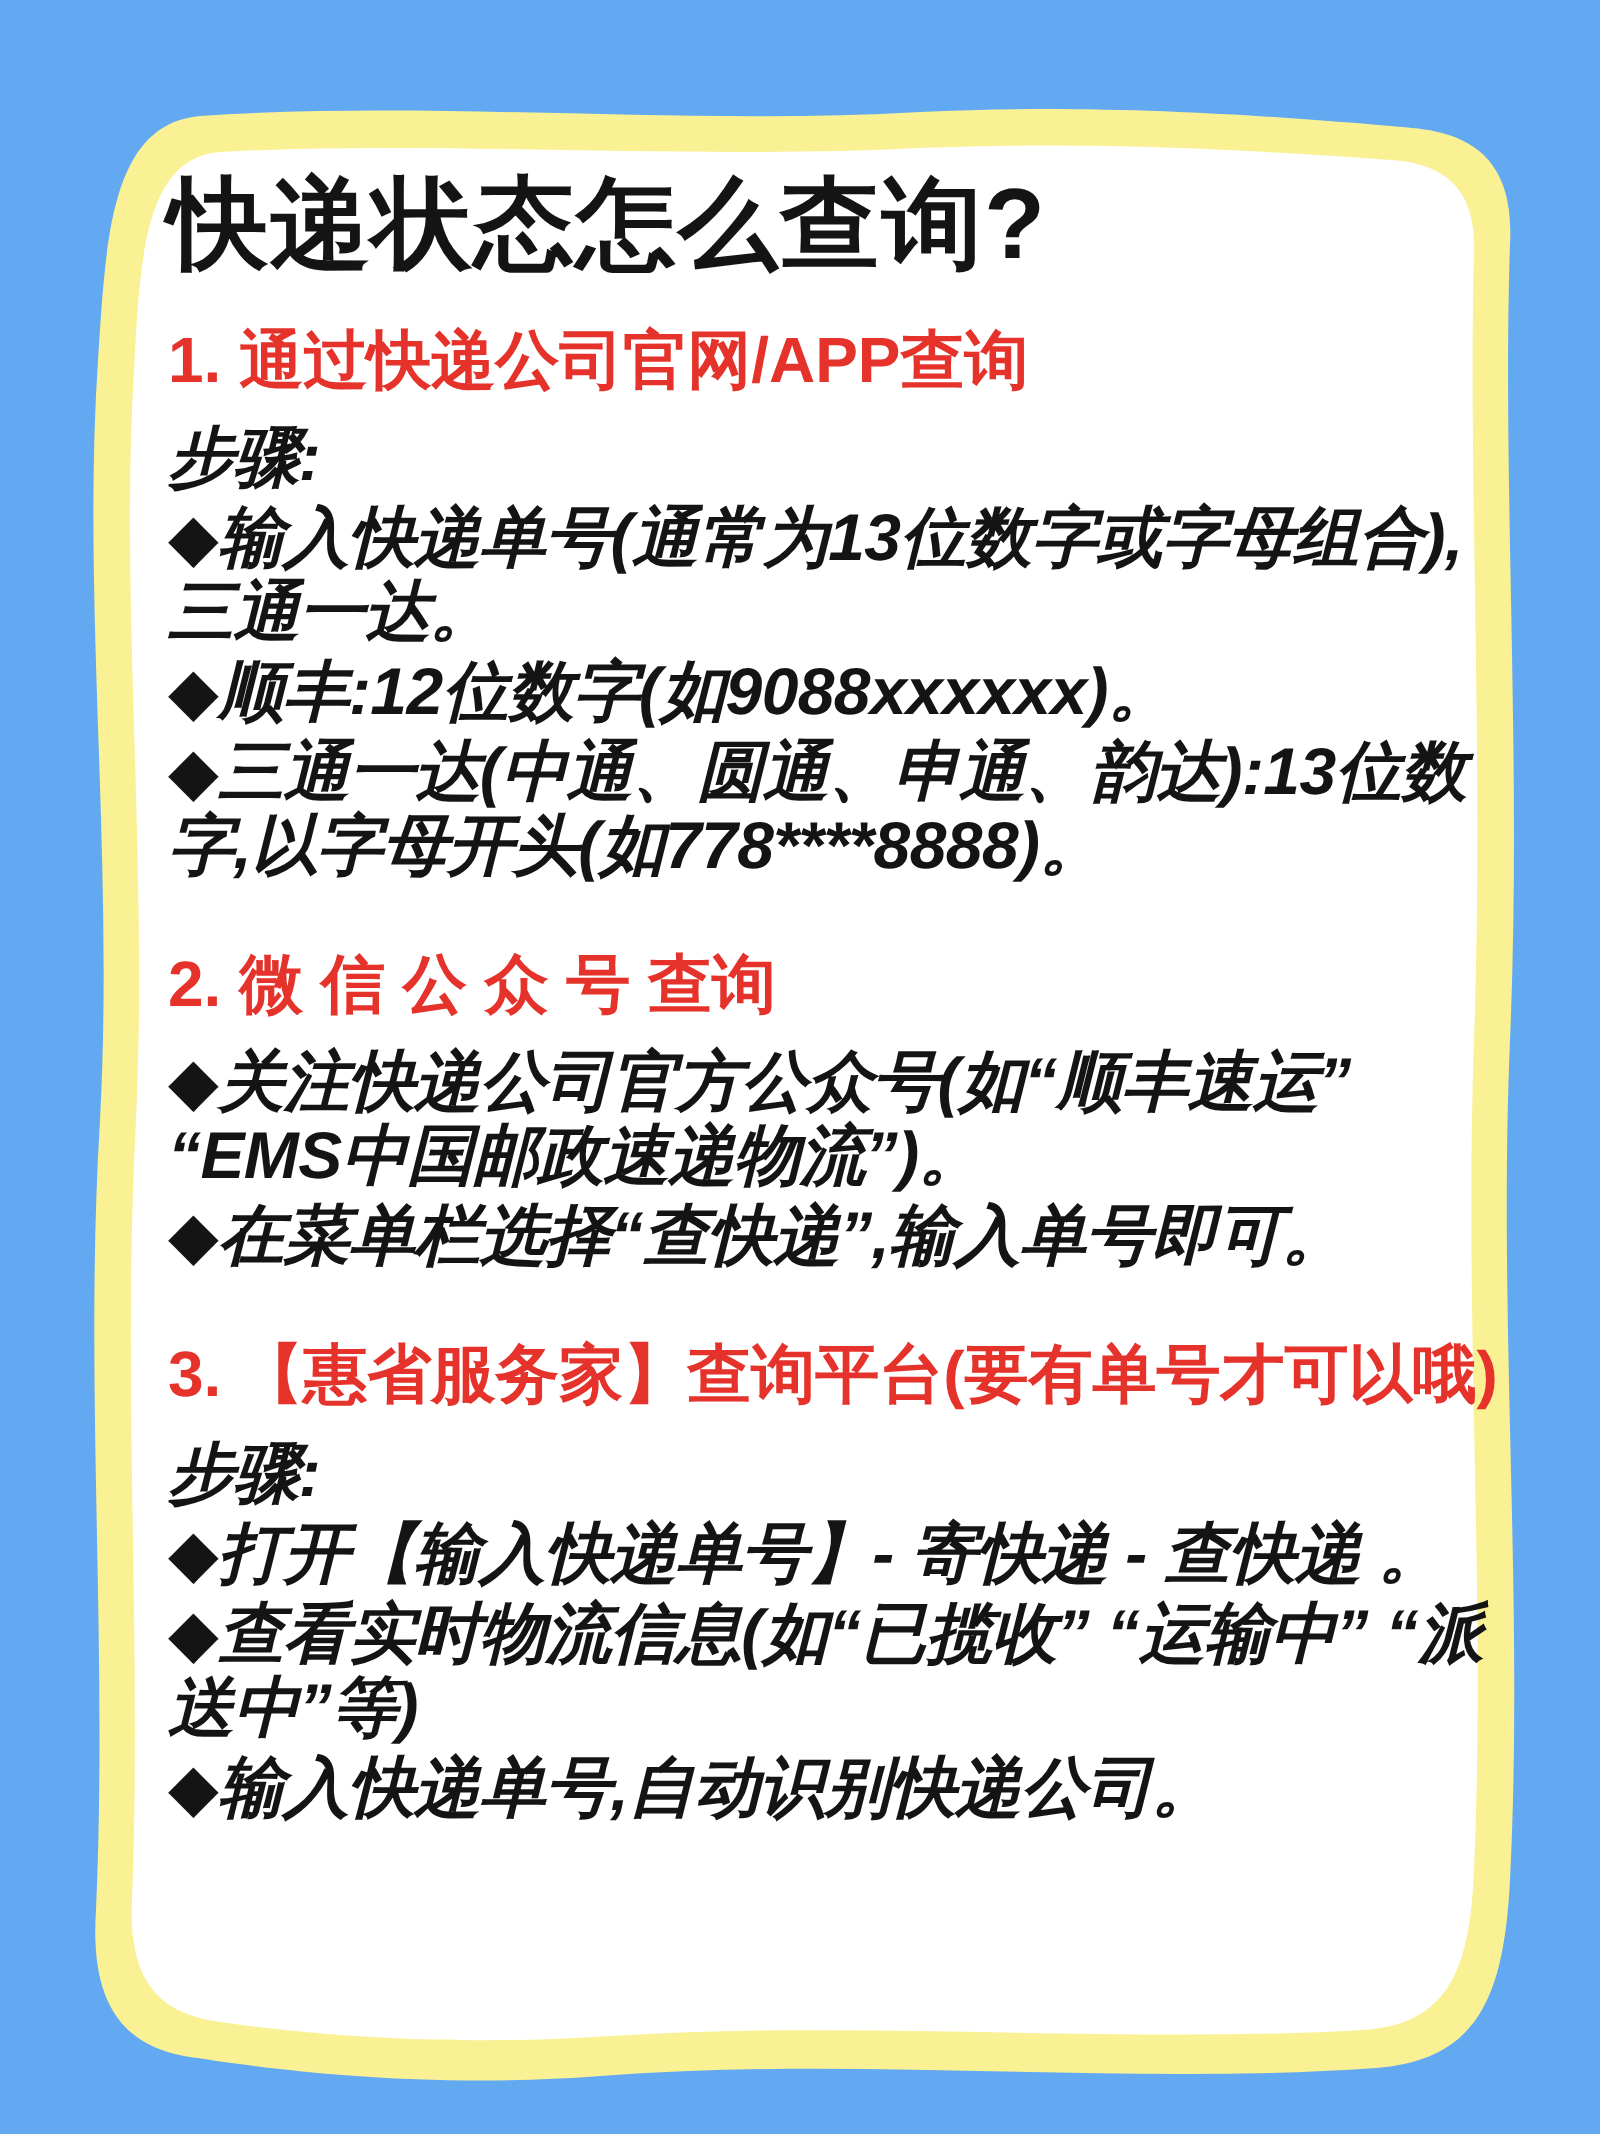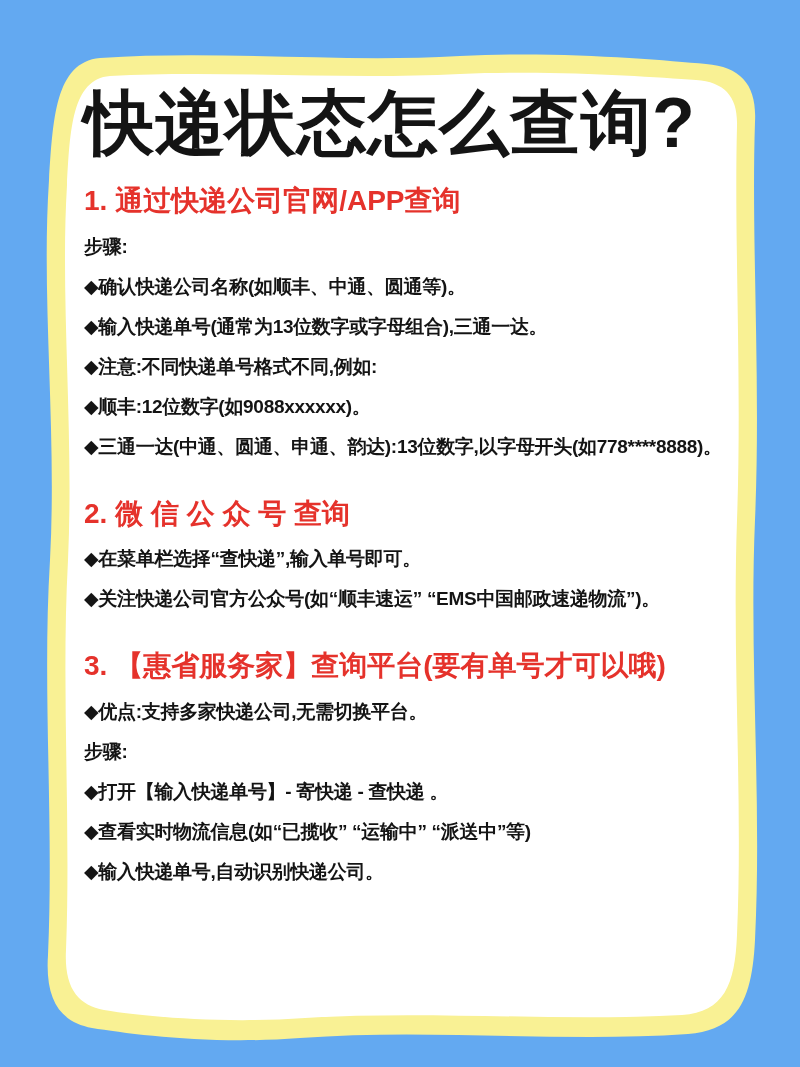--- a/index.html
+++ b/index.html
@@ -32,43 +32,44 @@
   .frame-white { fill: var(--card); }
   .content {
     position: absolute;
     left: 84px;
     top: 84px;
     width: 672px;
     color: var(--text-black);
   }
   .title {
     margin: 0 0 18px 0;
-    font-size: 70px;
+    font-size: 50px;
     line-height: 1.14;
     font-weight: 900;
     letter-spacing: 1px;
     color: var(--text-black);
     white-space: nowrap;
   }
   section { margin: 0 0 30px 0; }
   section:last-child { margin-bottom: 0; }
   .heading {
     margin: 0 0 8px 0;
-    font-size: 28px;
+    font-size: 32px;
     line-height: 1.35;
     font-weight: 800;
     color: var(--heading-red);
   }
   .line {
     margin: 0 0 3px 0;
-    font-size: 19px;
+    font-size: 33px;
     line-height: 37px;
     font-weight: 700;
     letter-spacing: -0.3px;
     color: var(--text-black);
+    font-style: italic;
   }
 </style>
 </head>
 <body>
 
 <div class="poster">
 
   <svg class="frame-bg" viewBox="0 0 800 1067" aria-hidden="true">
     <path class="frame-yellow" d="M 100,58
       C 220,50 340,63 460,56
@@ -98,36 +99,33 @@
       C 70,130 72,79 110,76 Z"></path>
   </svg>
 
   <div class="content">
 
     <h1 class="title">快递状态怎么查询?</h1>
 
     <section>
       <h2 class="heading">1. 通过快递公司官网/APP查询</h2>
       <p class="line">步骤:</p>
-      <p class="line">◆确认快递公司名称(如顺丰、中通、圆通等)。</p>
       <p class="line">◆输入快递单号(通常为13位数字或字母组合),三通一达。</p>
-      <p class="line">◆注意:不同快递单号格式不同,例如:</p>
       <p class="line">◆顺丰:12位数字(如9088xxxxxx)。</p>
       <p class="line">◆三通一达(中通、圆通、申通、韵达):13位数字,以字母开头(如778****8888)。</p>
     </section>
 
     <section>
       <h2 class="heading">2. 微 信 公 众 号 查询</h2>
+      <p class="line">◆关注快递公司官方公众号(如“顺丰速运” “EMS中国邮政速递物流”)。</p>
       <p class="line">◆在菜单栏选择“查快递”,输入单号即可。</p>
-      <p class="line">◆关注快递公司官方公众号(如“顺丰速运” “EMS中国邮政速递物流”)。</p>
     </section>
 
     <section>
       <h2 class="heading">3. 【惠省服务家】查询平台(要有单号才可以哦)</h2>
-      <p class="line">◆优点:支持多家快递公司,无需切换平台。</p>
       <p class="line">步骤:</p>
       <p class="line">◆打开【输入快递单号】- 寄快递 - 查快递 。</p>
       <p class="line">◆查看实时物流信息(如“已揽收” “运输中” “派送中”等)</p>
       <p class="line">◆输入快递单号,自动识别快递公司。</p>
     </section>
 
   </div>
 </div>
 
 </body></html>

